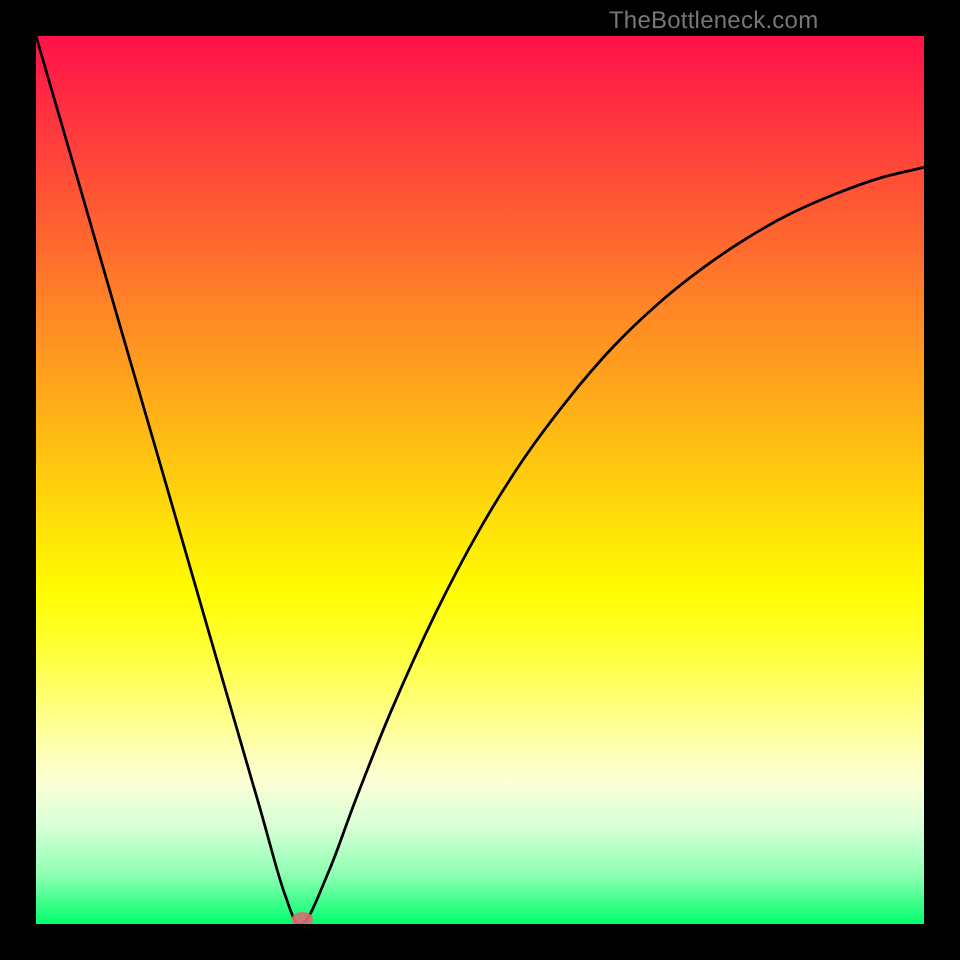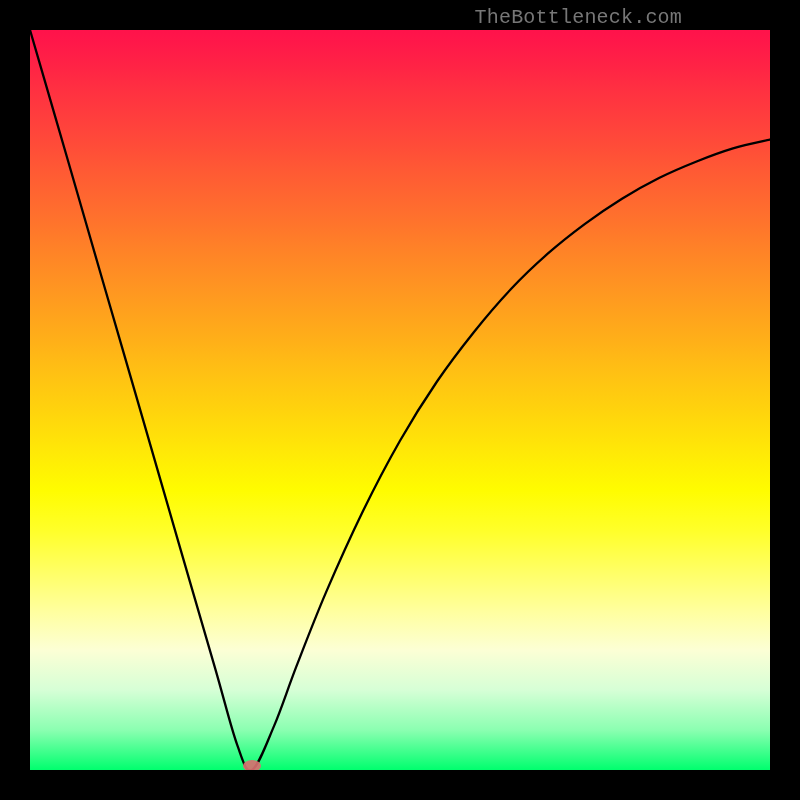--- a/index.html
+++ b/index.html
@@ -9,21 +9,20 @@
     height: 800px;
     overflow: hidden;
     background: #000;
     font-family: Arial, Helvetica, sans-serif;
   }
   .frame {
     position: relative;
     width: 714px;
     height: 800px;
     background: #000;
-    font-family: Liberation Mono, monospace;
   }
   .plot-area {
     position: absolute;
     left: 30px;
     top: 30px;
     width: 740px;
     height: 740px;
     
     background: linear-gradient(to bottom,
       rgb(255, 18, 75) 0%,

